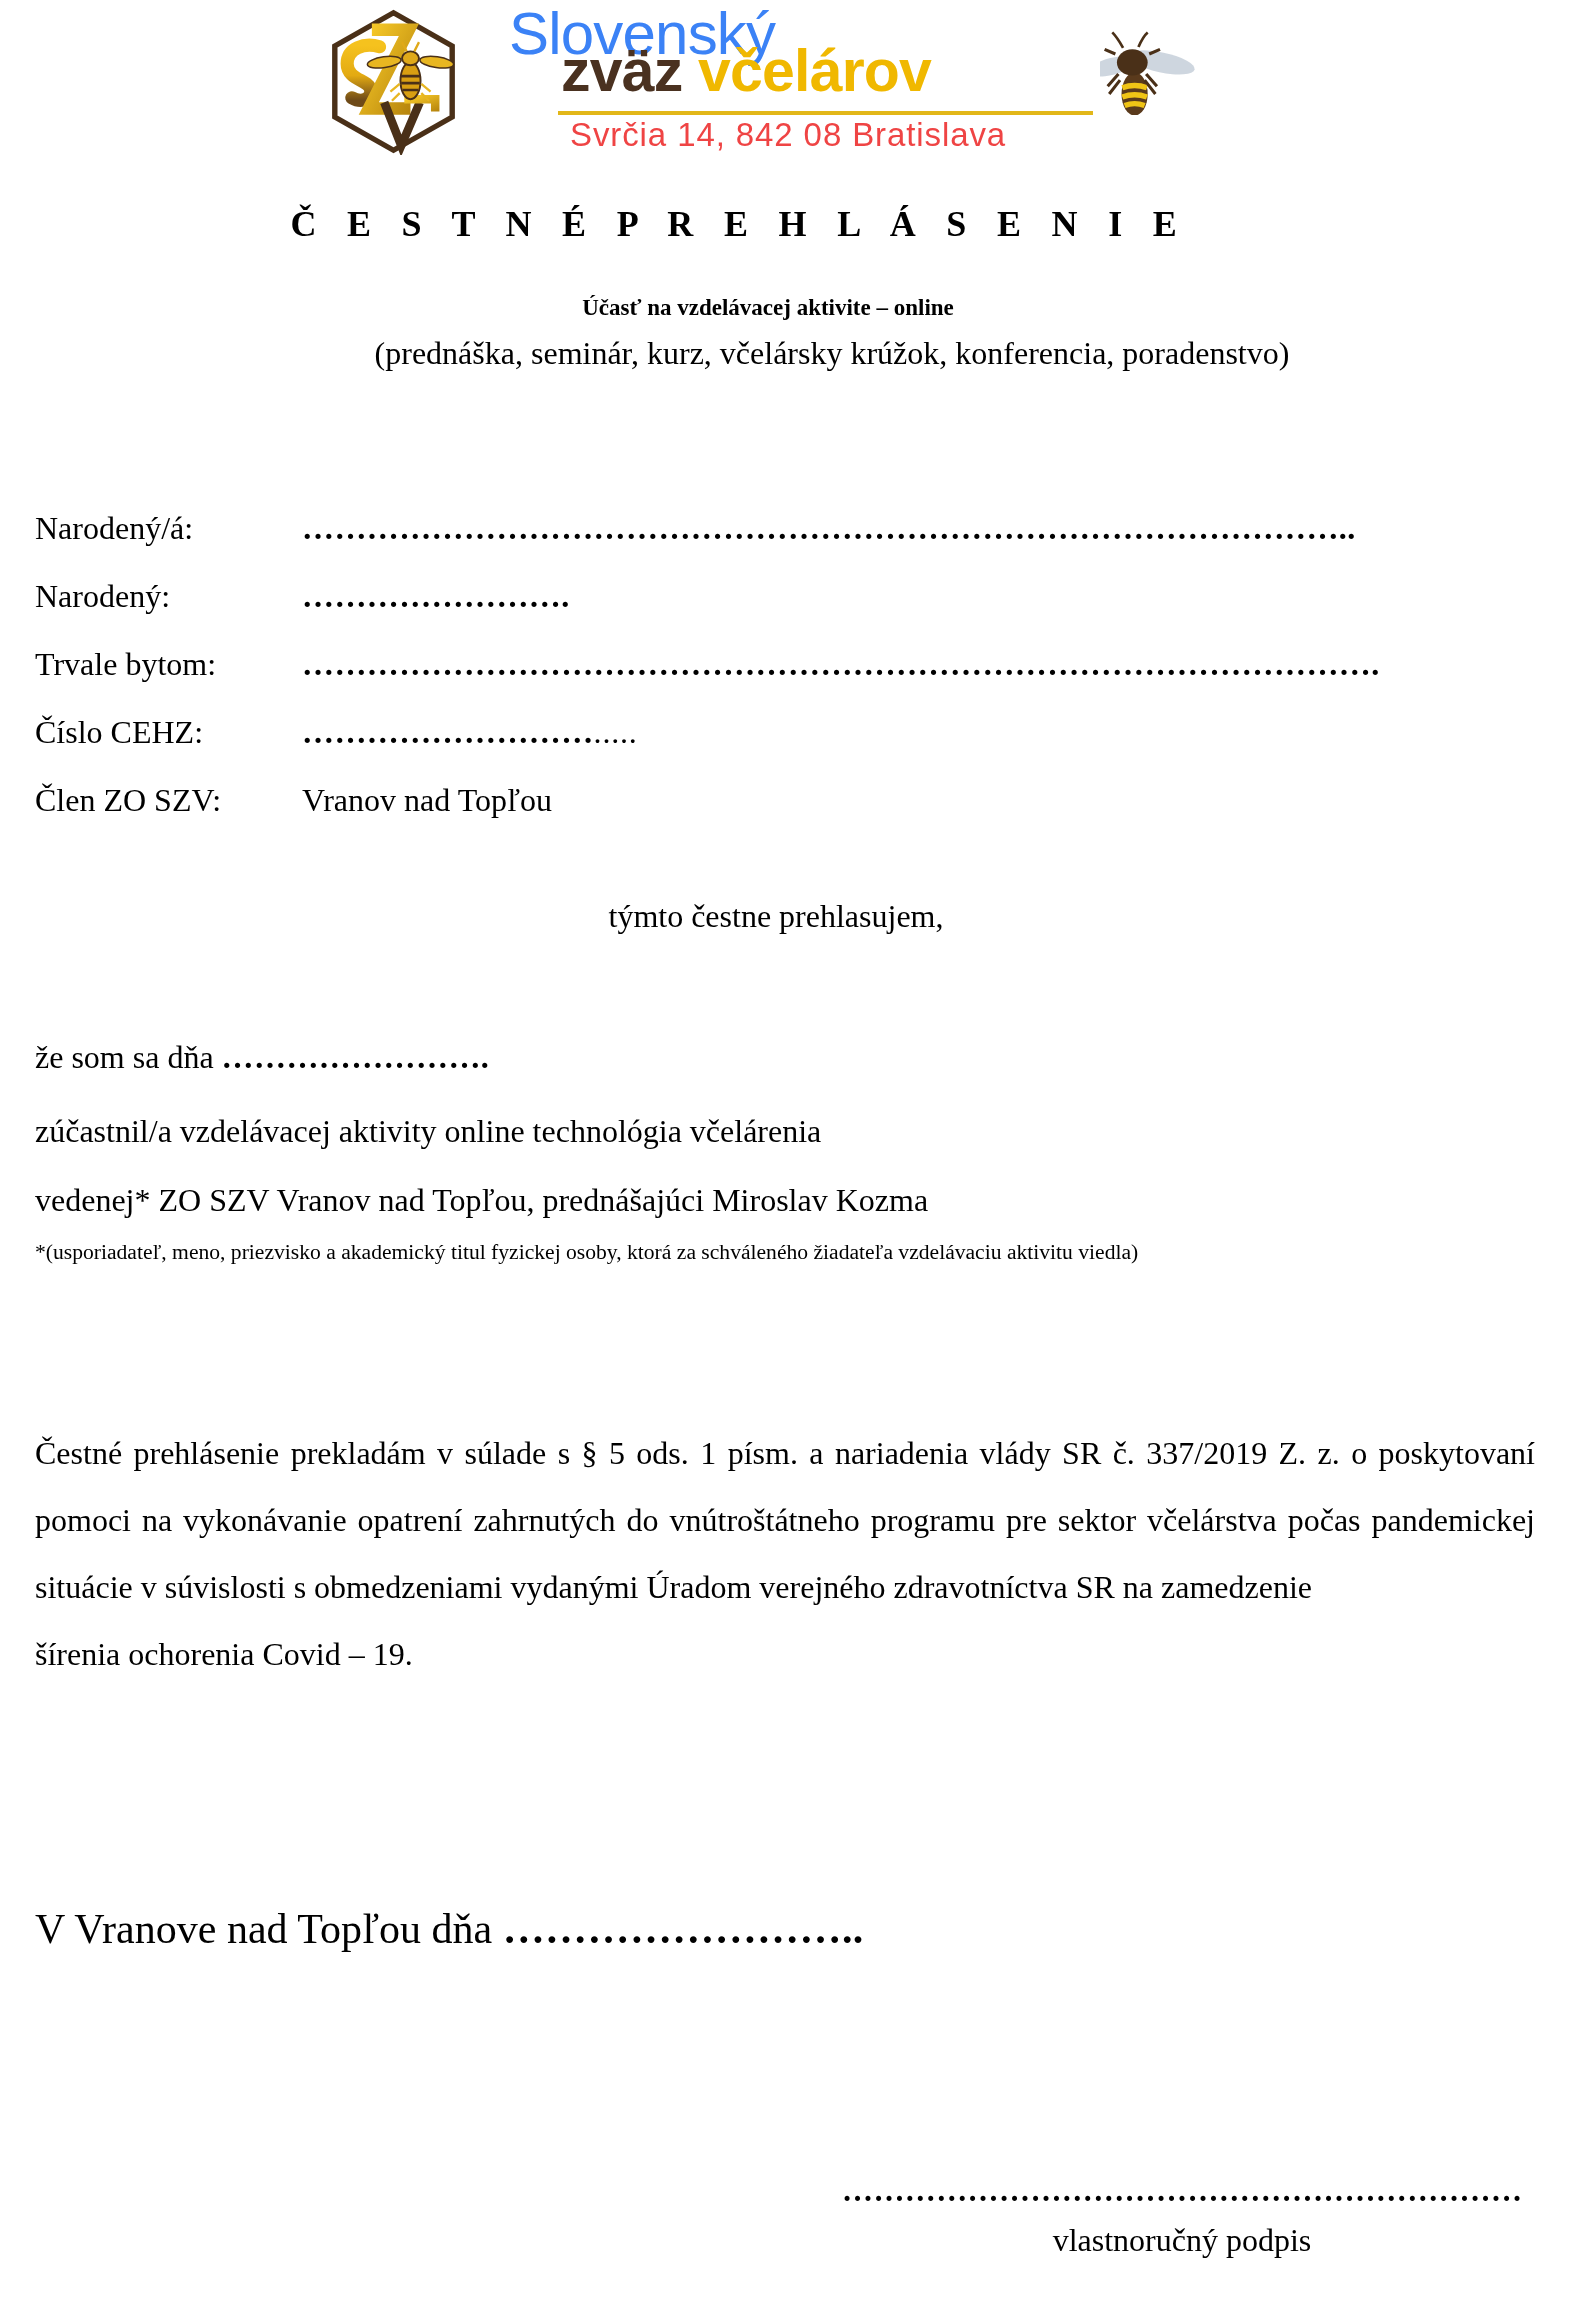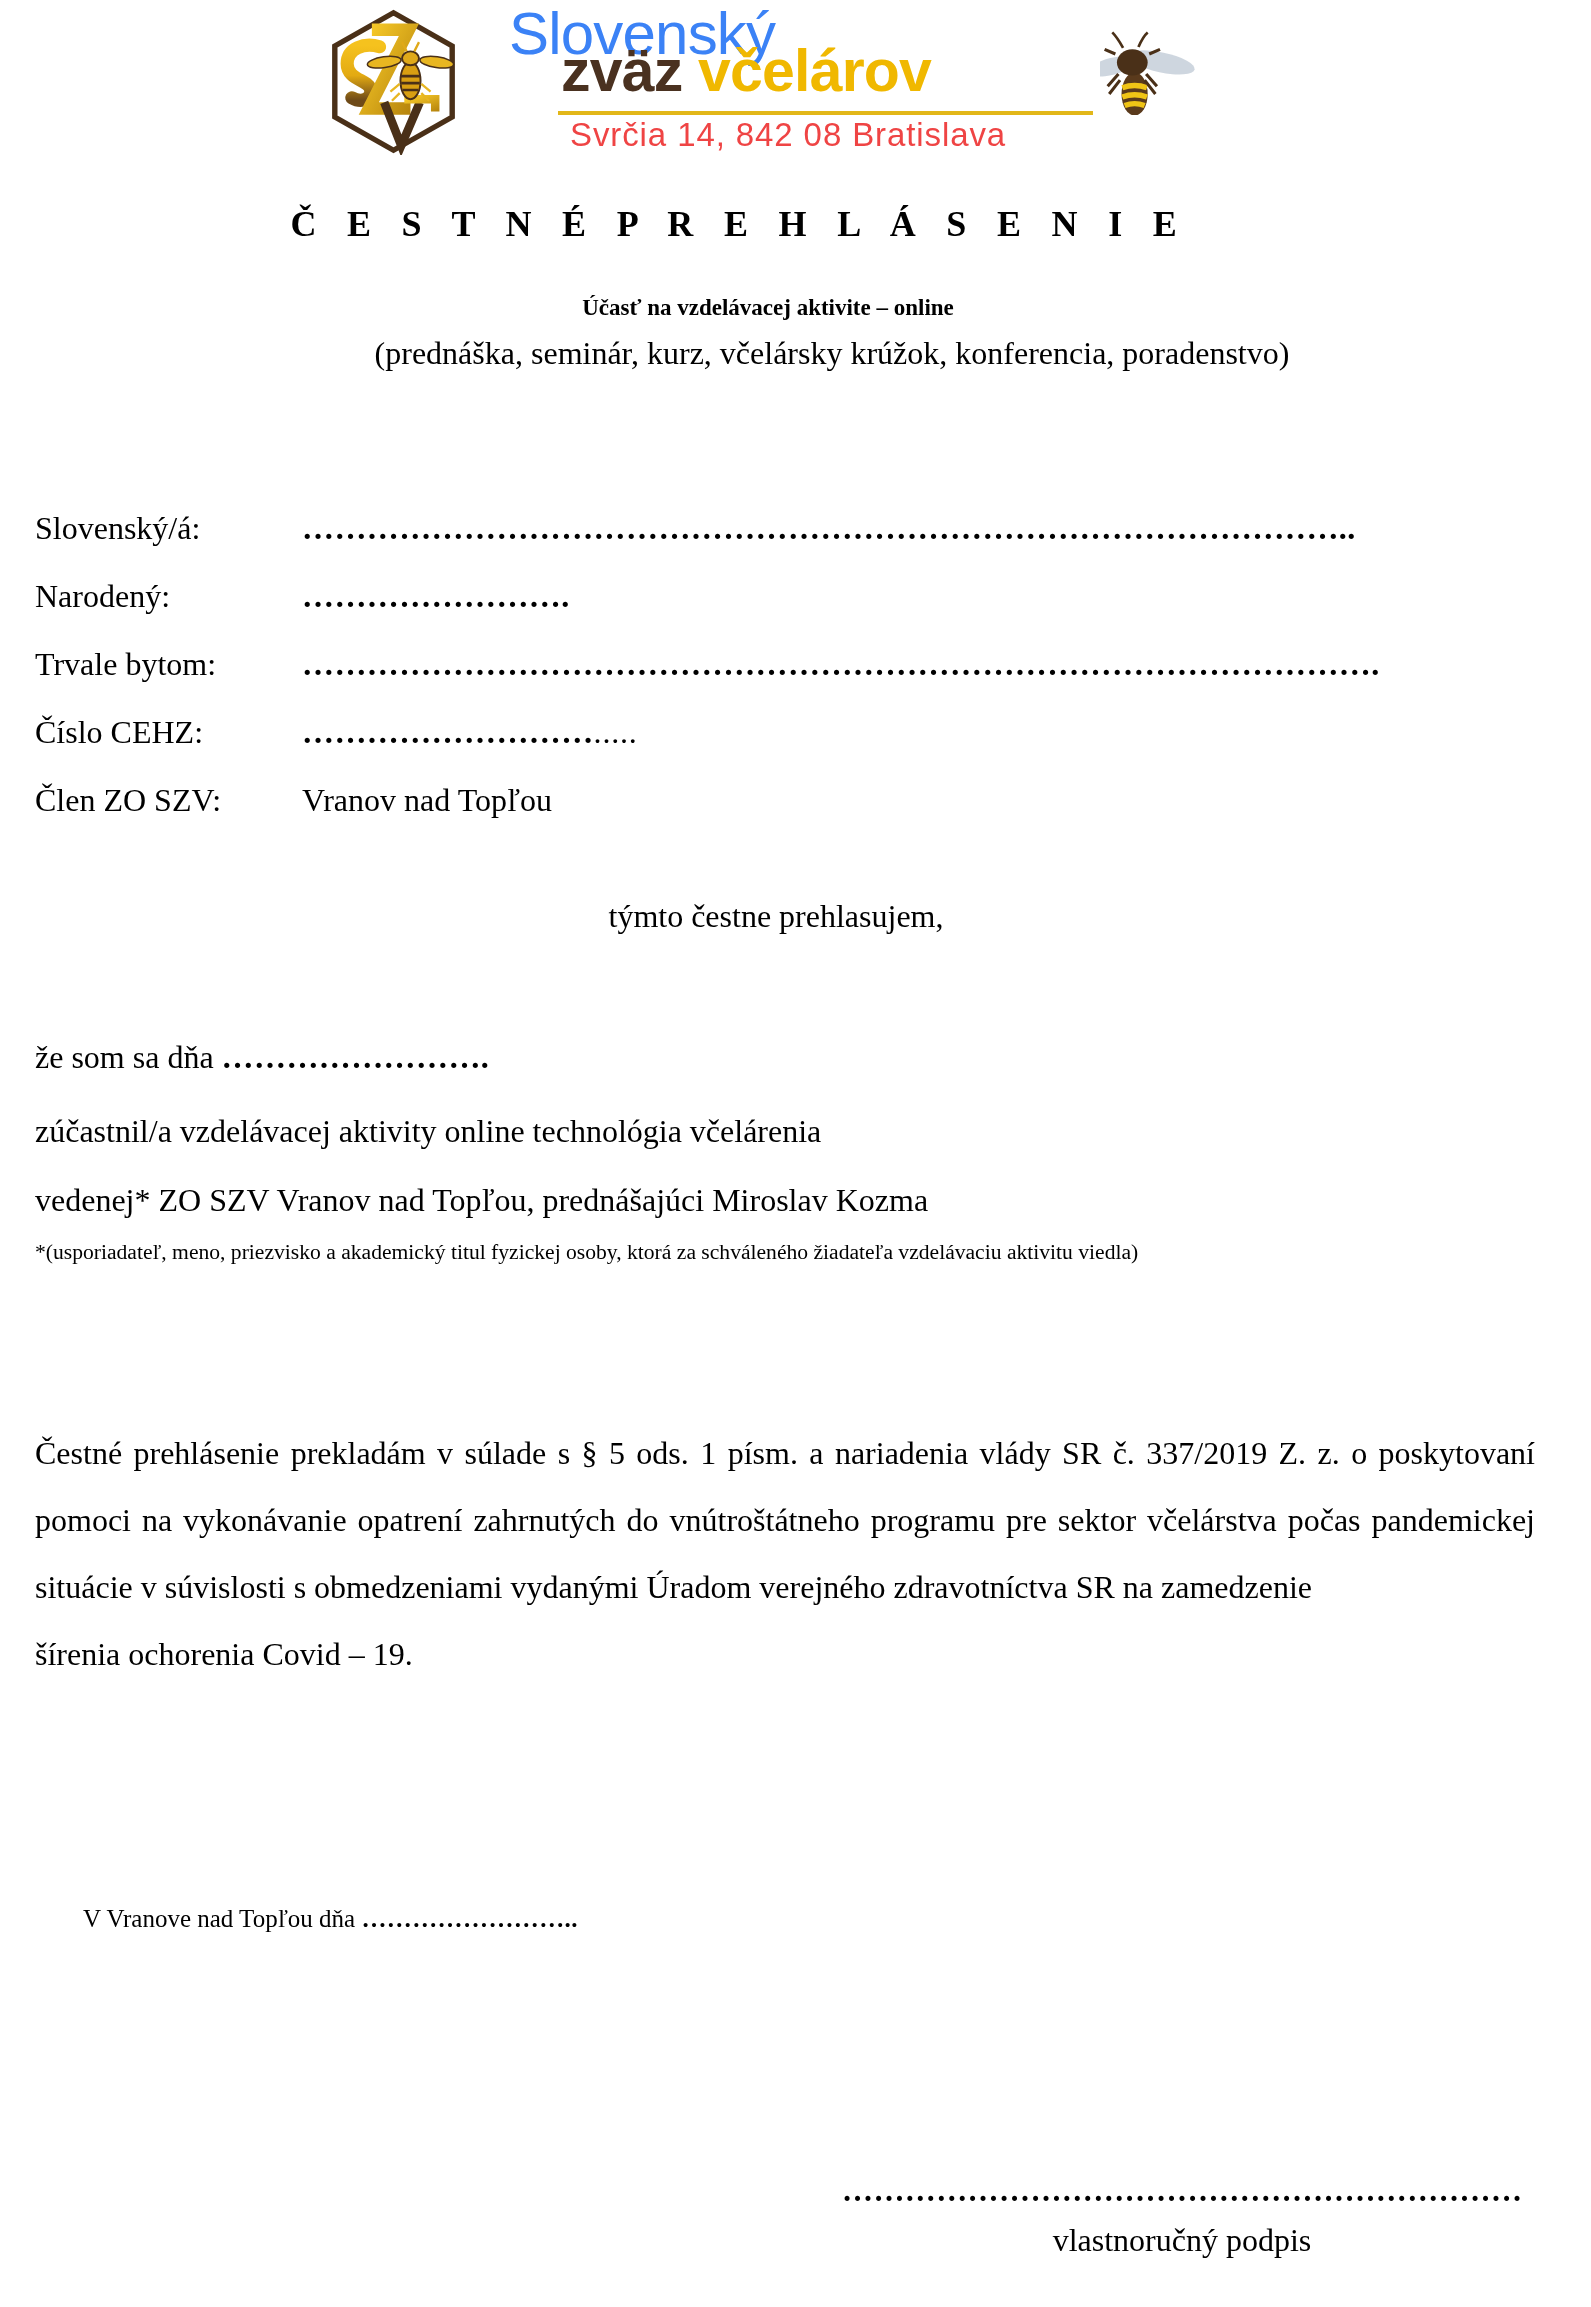--- a/index.html
+++ b/index.html
@@ -223,23 +223,22 @@
   }
   .legal-para .lastline {
     text-align: left;
   }
 
   
   .place-date {
     position: absolute;
     left: 35px;
     top: 1905px;
-    font-size: 25px;
-    white-space: nowrap;
-    margin-left: 48px;
+    font-size: 42px;
+    white-space: nowrap;
   }
   .place-date .dots {
     font-weight: 700;
     letter-spacing: 0.4px;
   }
 
   
   .sig-dots {
     position: absolute;
     left: 842px;
@@ -321,21 +320,21 @@
       <path d="M20,36 L6,30 M64,36 L78,30" stroke="#4a3018" stroke-width="4"></path>
     </svg>
   </div>
 </div>
 
 <div class="doc-title">Č E S T N É   P R E H L Á S E N I E</div>
 <div class="subtitle-1">Účasť na vzdelávacej aktivite – online</div>
 <div class="subtitle-2">(prednáška, seminár, kurz, včelársky krúžok, konferencia, poradenstvo)</div>
 
 <div class="field-row" style="top:510px;">
-  <span class="field-label">Slovenský/á:</span>
+  <span class="field-label">Narodený/á:</span>
   <span class="field-dots" style="width:1213px;">……………………………………………………………………………………..</span>
 </div>
 
 <div class="field-row" style="top:578px;">
   <span class="field-label">Narodený:</span>
   <span class="field-dots" style="width:324px;">…………………….</span>
 </div>
 
 <div class="field-row" style="top:646px;">
   <span class="field-label">Trvale bytom:</span>

